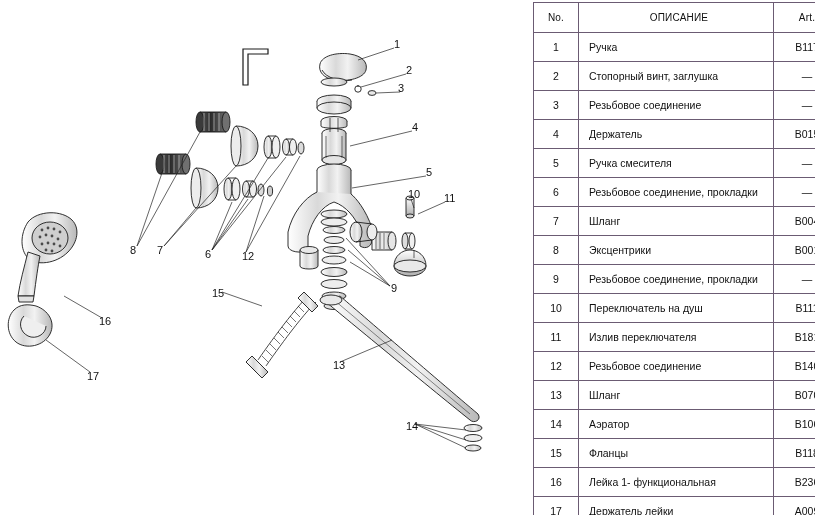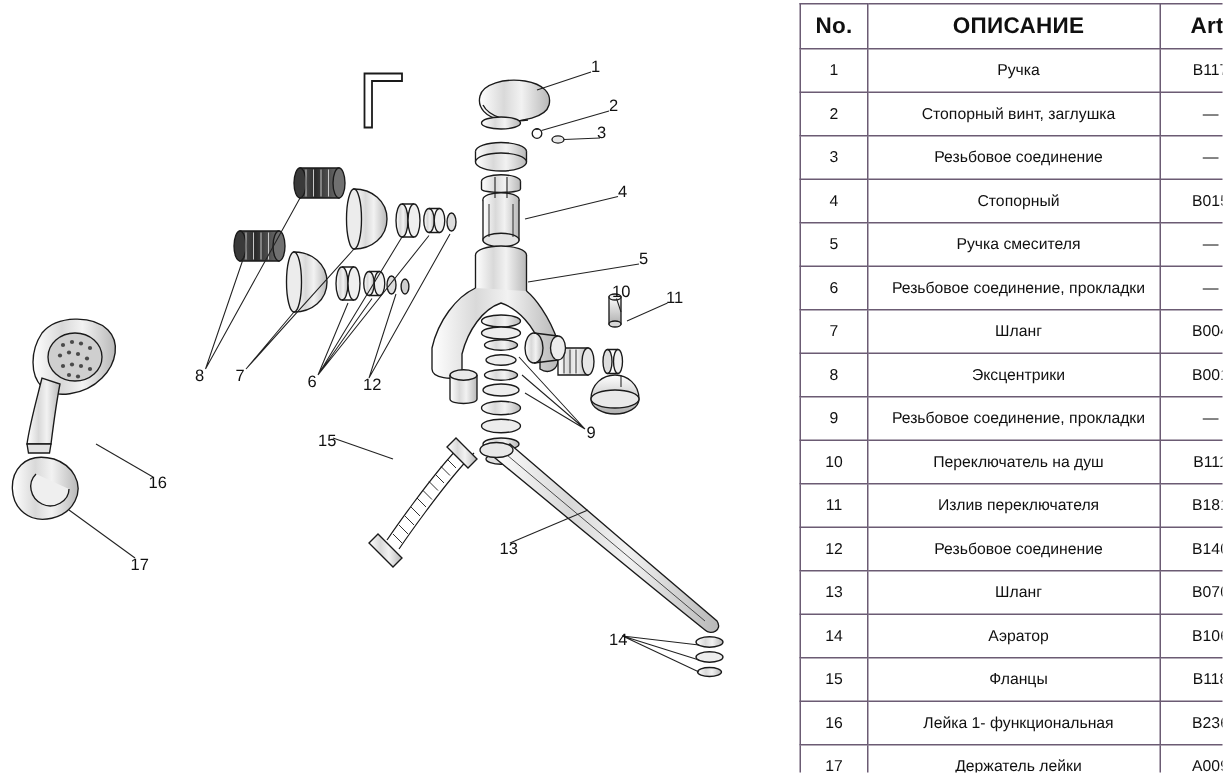--- a/index.html
+++ b/index.html
@@ -46,36 +46,36 @@
     table-layout: fixed;
   }
   #parts-table th, #parts-table td {
     border: 1px solid #6b5b73;
     font-size: 10.5px;
     color: #101010;
     padding: 0 4px;
     line-height: 1.15;
   }
   #parts-table th {
-    font-weight: bold;
+    font-weight: normal;
     text-align: center;
     height: 29px;
-    font-size: 15px;
+    font-size: 10px;
     letter-spacing: 0.2px;
   }
   #parts-table td {
     height: 28px;
   }
   .col-no {
     width: 36px;
     text-align: center;
   }
   .col-desc {
     width: 180px;
-    text-align: center;
+    text-align: left;
     padding-left: 10px !important;
   }
   .col-art {
     width: 58px;
     text-align: center;
   }
   .two-line td {
     height: 34px;
   }
 </style>
@@ -351,21 +351,21 @@
         <td class="col-desc">Стопорный винт, заглушка</td>
         <td class="col-art">—</td>
       </tr>
       <tr>
         <td class="col-no">3</td>
         <td class="col-desc">Резьбовое соединение</td>
         <td class="col-art">—</td>
       </tr>
       <tr>
         <td class="col-no">4</td>
-        <td class="col-desc">Стопорный</td>
+        <td class="col-desc">Держатель</td>
         <td class="col-art">B015</td>
       </tr>
       <tr>
         <td class="col-no">5</td>
         <td class="col-desc">Ручка смесителя</td>
         <td class="col-art">—</td>
       </tr>
       <tr class="two-line">
         <td class="col-no">6</td>
         <td class="col-desc">Резьбовое соединение, прокладки</td>

